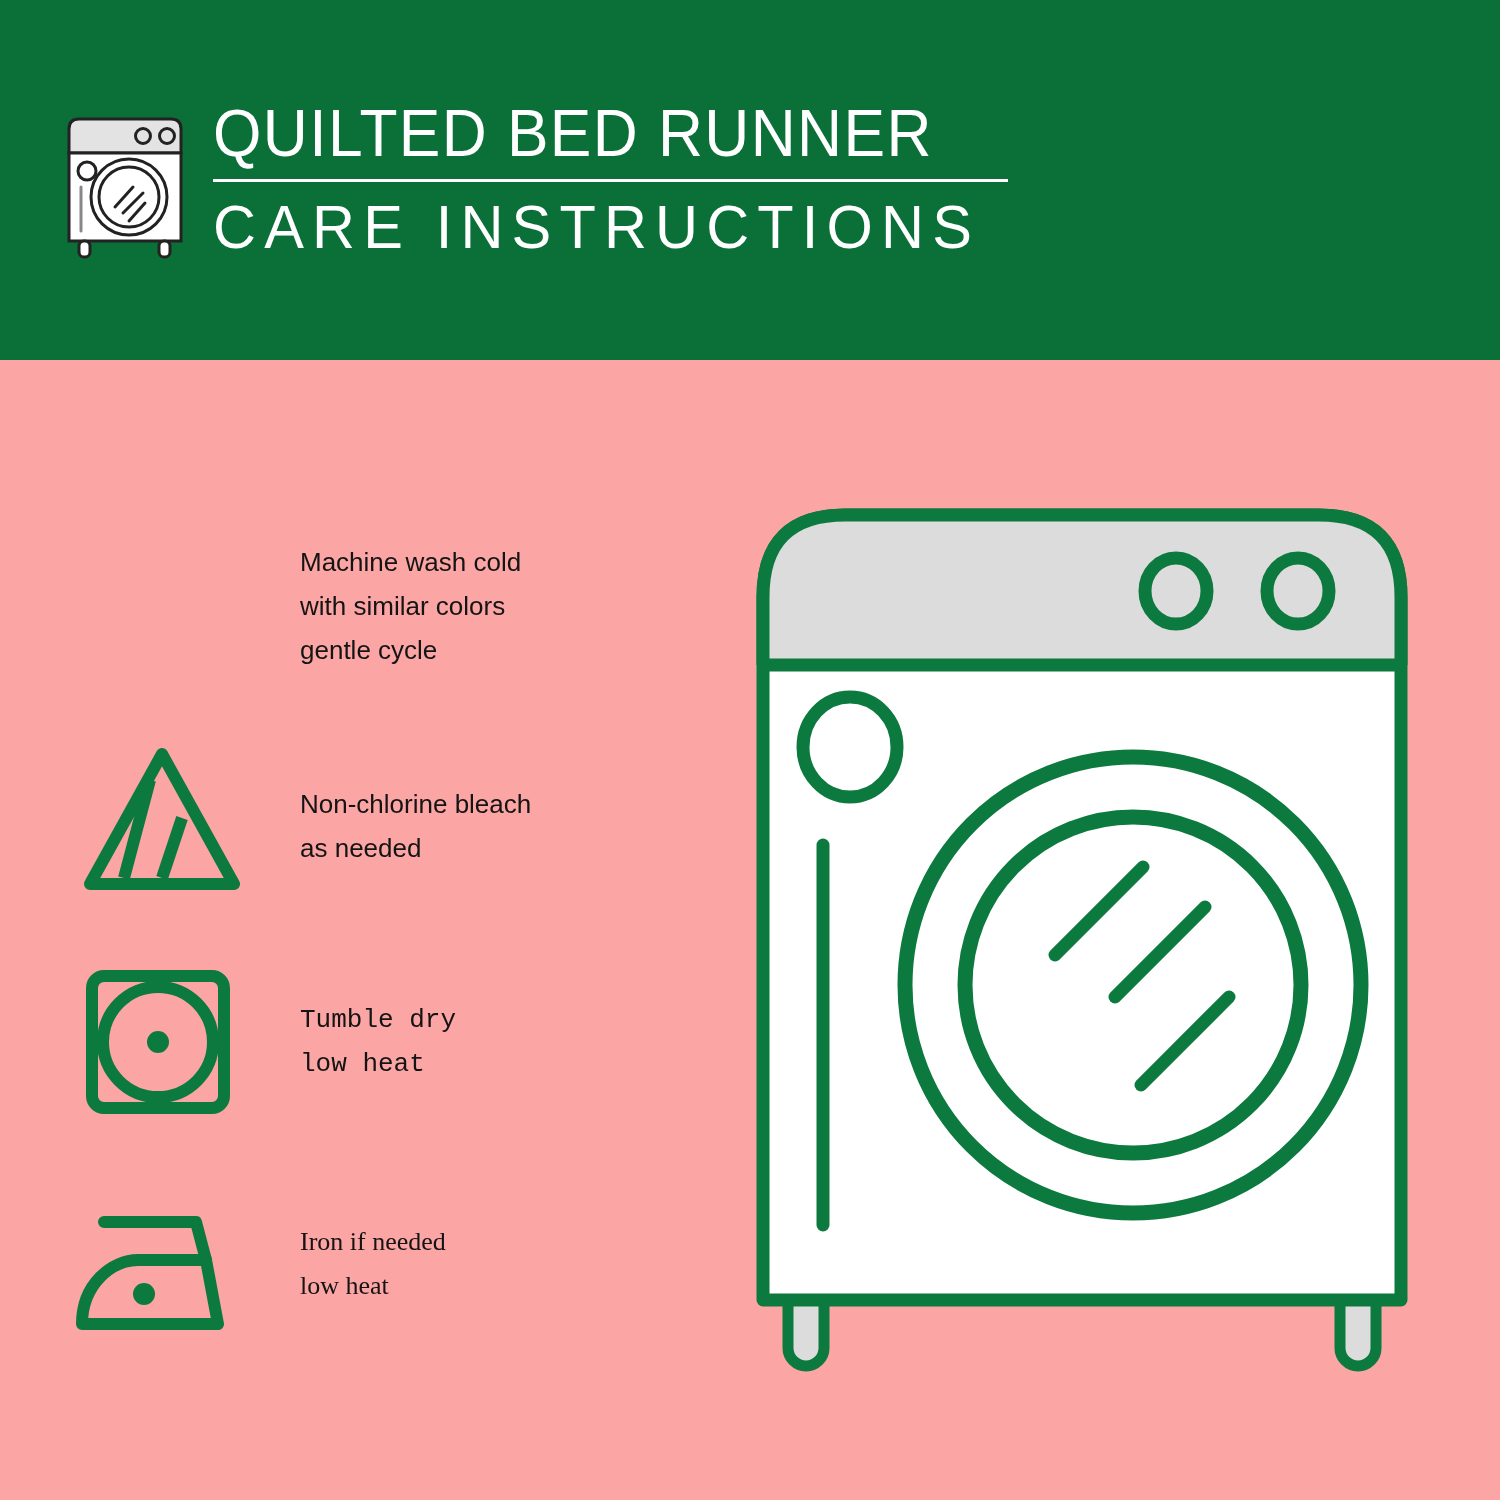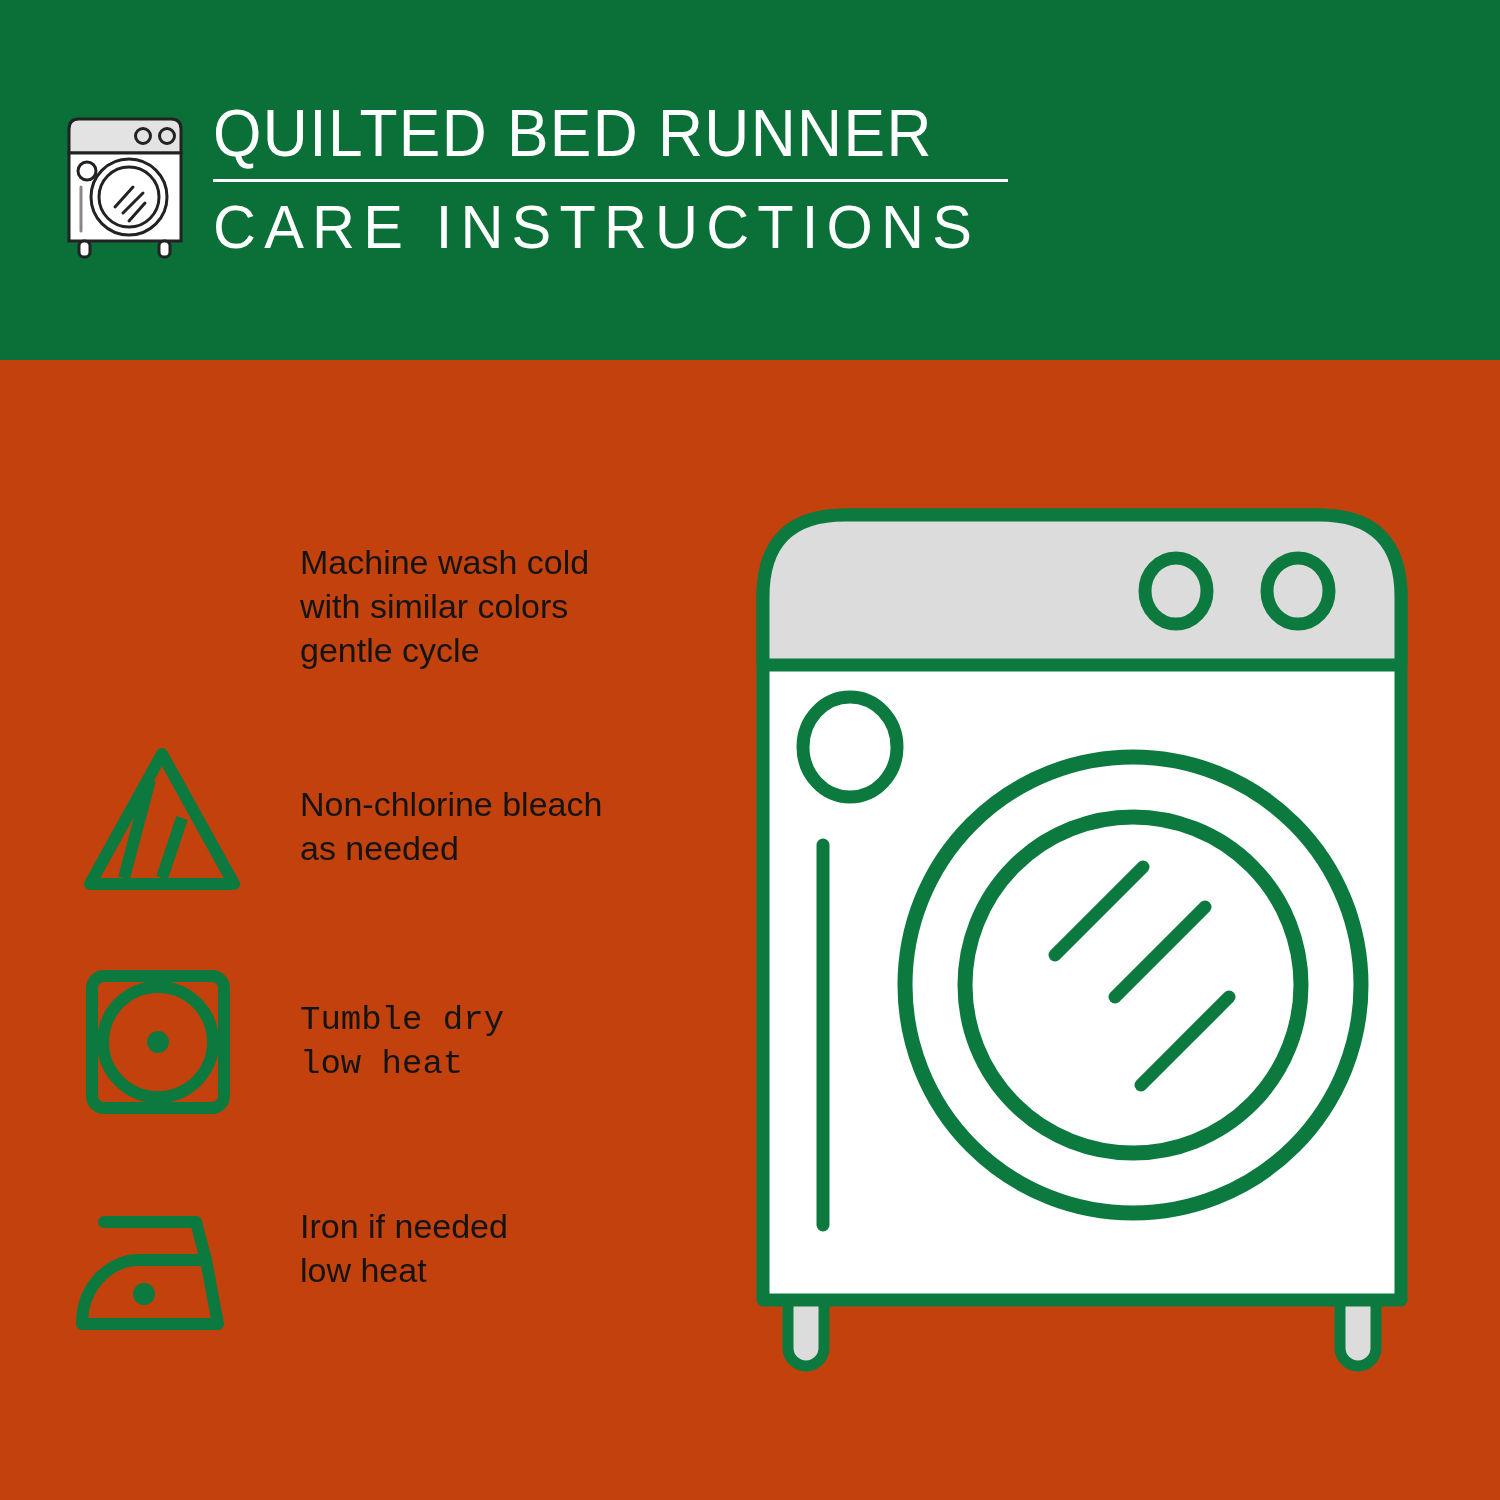--- a/index.html
+++ b/index.html
@@ -10,21 +10,21 @@
   }
   body {
     font-family: "Liberation Sans", sans-serif;
     -webkit-font-smoothing: antialiased;
   }
 
   #page {
     position: relative;
     width: 1500px;
     height: 1500px;
-    background: #c2410c;
+    background: #fca5a5;
     overflow: hidden;
   }
 
   
   .header-band {
     position: absolute;
     left: 0;
     top: 0;
     width: 1500px;
     height: 360px;
@@ -103,32 +103,32 @@
     position: absolute;
     left: 0;
     top: 0;
     width: 168px;
     height: 168px;
   }
 
   .symbol-text {
     position: absolute;
     left: 228px;
-    font-size: 34px;
+    font-size: 26px;
     line-height: 44px;
     color: #141414;
     font-family: "Liberation Sans", sans-serif;
     white-space: pre-line;
   }
 
   
   .row-wash   .symbol-text { top: 28px; }
   .row-bleach .symbol-text { top: 48px; }
   .row-dry    .symbol-text { top: 42px; font-family: Liberation Mono, monospace; }
-  .row-iron   .symbol-text { top: 26px; }
+  .row-iron   .symbol-text { top: 42px; font-family: Liberation Serif, serif; }
 
   .row-bleach .symbol-icon { left: 6px; top: 6px; }
   .row-dry    .symbol-icon { left: 8px; top: 8px; }
   .row-iron   .symbol-icon { left: 0px; top: 20px; }
 
   
   .machine-illustration {
     position: absolute;
     left: 735px;
     top: 485px;

